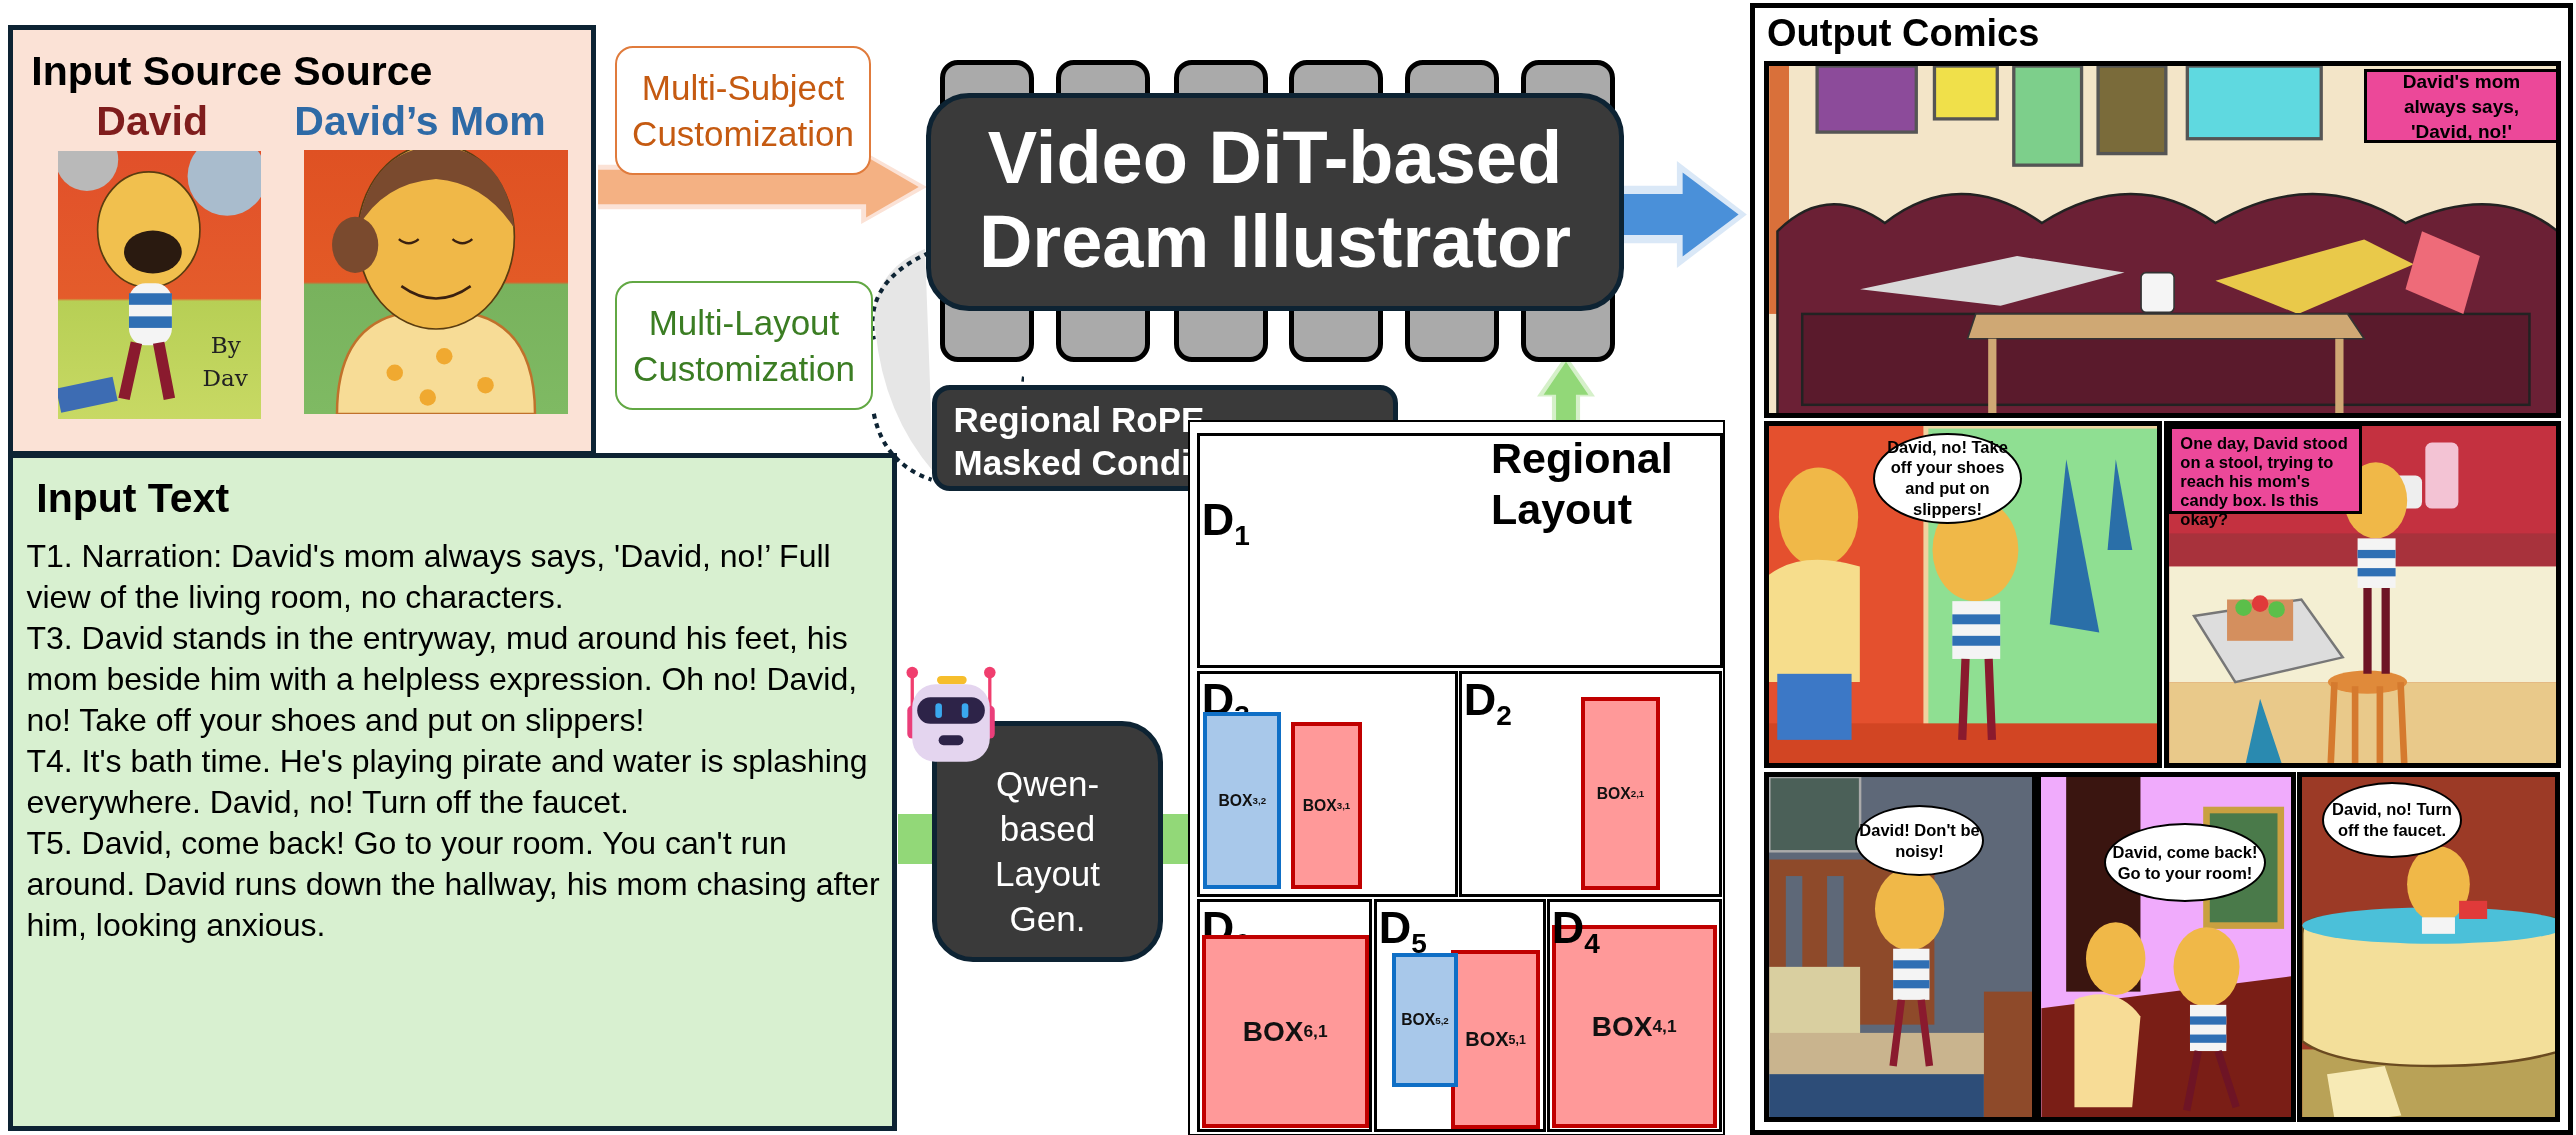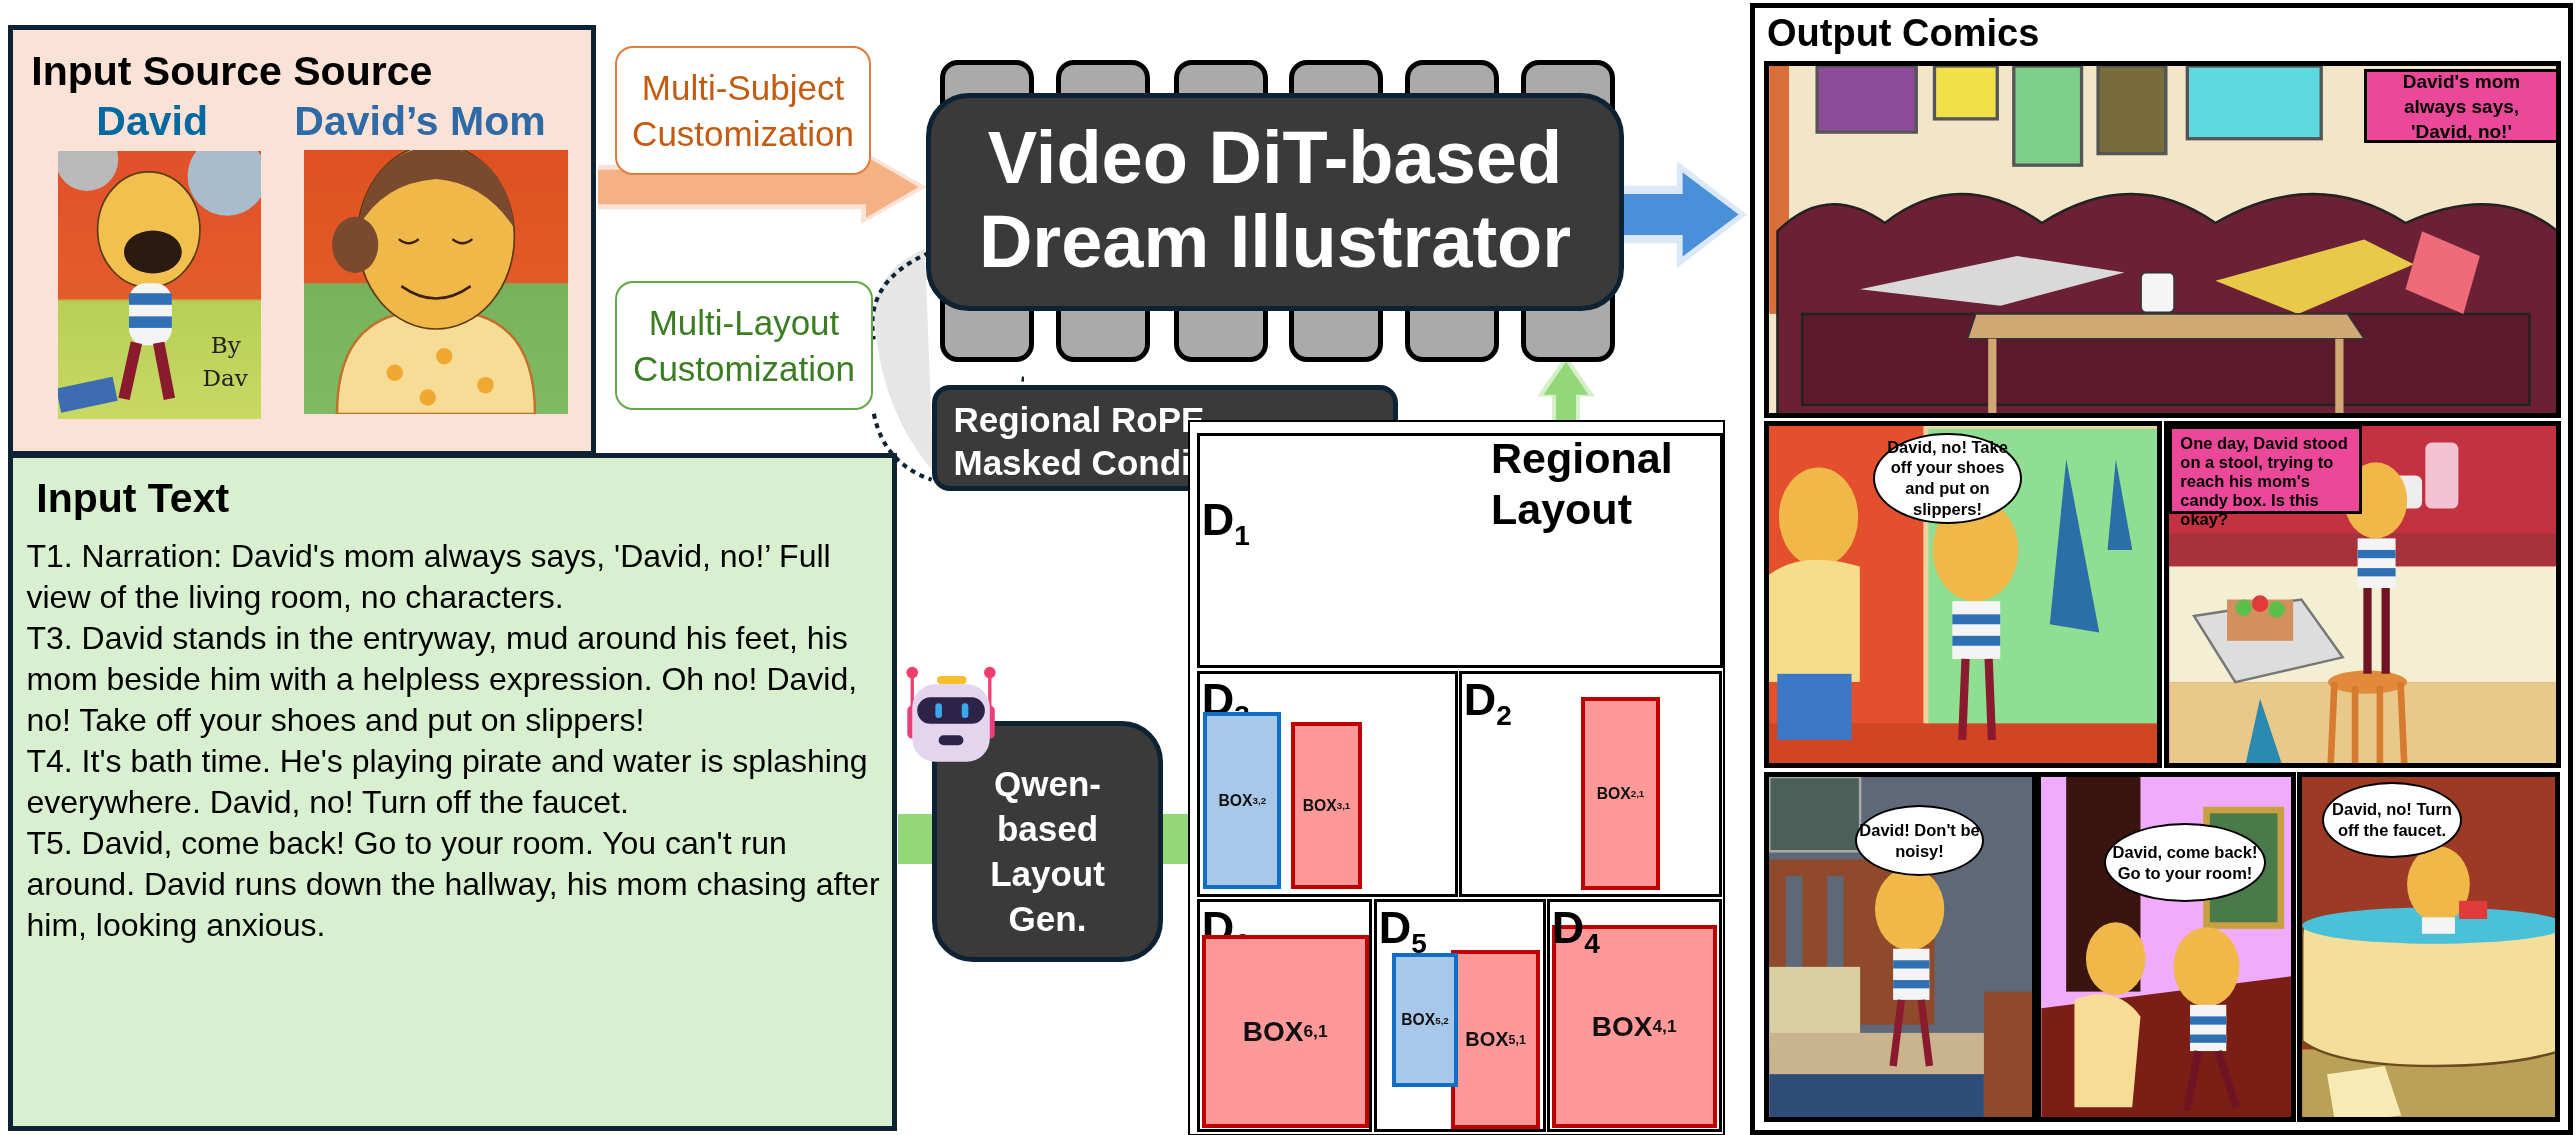--- a/index.html
+++ b/index.html
@@ -3,21 +3,21 @@
 <meta charset="utf-8">
 <style>
   * { box-sizing: border-box; margin: 0; padding: 0; }
   html, body { width: 2576px; height: 1136px; background: #ffffff; overflow: hidden; }
   body { position: relative; font-family: "Liberation Sans", "DejaVu Sans", sans-serif; color: #000; }
   .abs { position: absolute; }
 
   
   #src-box { left: 8.3px; top: 25px; width: 588px; height: 431px; background: #fbe2d6; border: 5px solid #0d2333; }
   #src-title { left: 18px; top: 18px; font-size: 41px; font-weight: bold; }
-  #src-david { left: 83px; top: 68px; font-size: 41px; font-weight: bold; color: #0369a1; }
+  #src-david { left: 83px; top: 68px; font-size: 41px; font-weight: bold; color: #7f1d1d; }
   #src-mom { left: 281px; top: 68px; font-size: 41px; font-weight: bold; color: #2e6aa6; }
   .portrait { position: absolute; overflow: hidden; }
   #img-david { left: 45px; top: 121px; width: 203px; height: 268px;
     background: linear-gradient(180deg, #e1502a 0%, #e45c2b 55%, #b7cf55 56%, #c8d964 100%); }
   #img-mom { left: 291px; top: 120px; width: 264px; height: 264px;
     background: linear-gradient(180deg, #df5123 0%, #e35a26 50%, #78b25d 51%, #7fba63 100%); }
 
   
   #text-box { left: 8.3px; top: 453px; width: 889px; height: 678px; background: #d8f0d0; border: 5px solid #0d2333; }
   #text-title { left: 23px; top: 16.5px; font-size: 41px; font-weight: bold; }
@@ -38,21 +38,21 @@
   
   #dotted { left: 826px; top: 207px; }
 
   
   .token { position: absolute; width: 94px; background: #aaaaaa; border: 5px solid #000; border-radius: 18px; }
   #dit-box { left: 926px; top: 93px; width: 698px; height: 218px; background: #3a3a3a; border: 5px solid #0d2333; border-radius: 43px; color: #fff; text-align: center; font-weight: bold; font-size: 74px; line-height: 84px; padding-top: 18px; }
 
   #rope-box { left: 932px; top: 385px; width: 466px; height: 106px; background: #3a3a3a; border: 5px solid #0d2333; border-radius: 18px; color: #fff; font-weight: bold; font-size: 35px; line-height: 43px; padding: 8.3px 0 0 16.5px; }
 
   
-  #qwen-box { left: 932px; top: 721px; width: 231px; height: 241px; background: #3a3a3a; border: 5px solid #0d2333; border-radius: 41px; color: #fff; font-weight: bold; font-size: 35px; line-height: 45px; text-align: center; padding-top: 35px; }
+  #qwen-box { left: 932px; top: 721px; width: 231px; height: 241px; background: #3a3a3a; border: 5px solid #0d2333; border-radius: 41px; color: #fff; font-weight: normal; font-size: 35px; line-height: 45px; text-align: center; padding-top: 35px; }
   #robot { left: 904px; top: 666px; }
 
   
   #layout-outer { left: 1188px; top: 420px; width: 537px; height: 716px; border: 2.5px solid #000; background: #fff; }
   .dbox { position: absolute; border: 3.3px solid #000; background: #fff; }
   .dlabel { position: absolute; font-weight: bold; font-size: 45px; line-height: 45px; }
   .dlabel sub { font-size: 28px; vertical-align: -10px; }
   .box { position: absolute; display: flex; align-items: center; justify-content: center; font-weight: bold; color: #111; }
   .box.red { background: #ff9999; border: 4.1px solid #c00000; }
   .box.blue { background: #a8c8ea; border: 4.1px solid #0f6fc6; }

